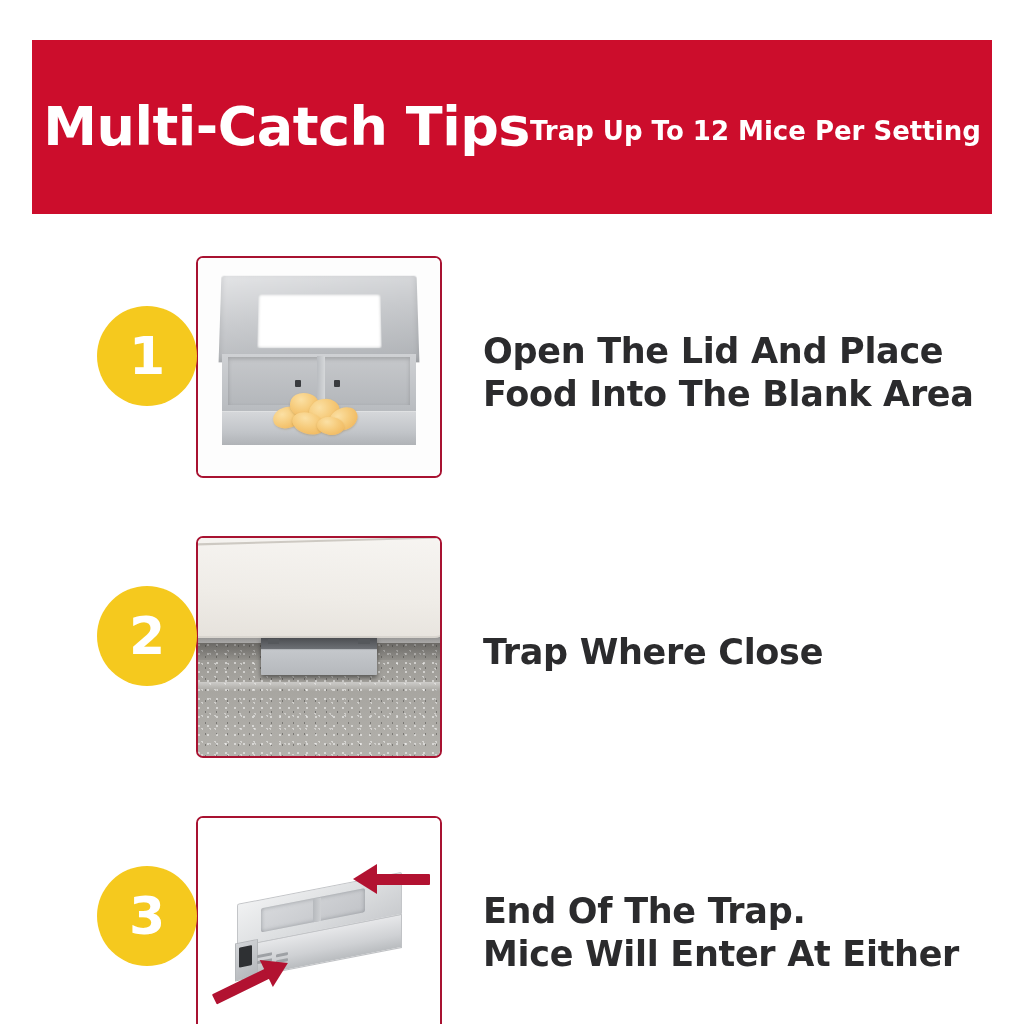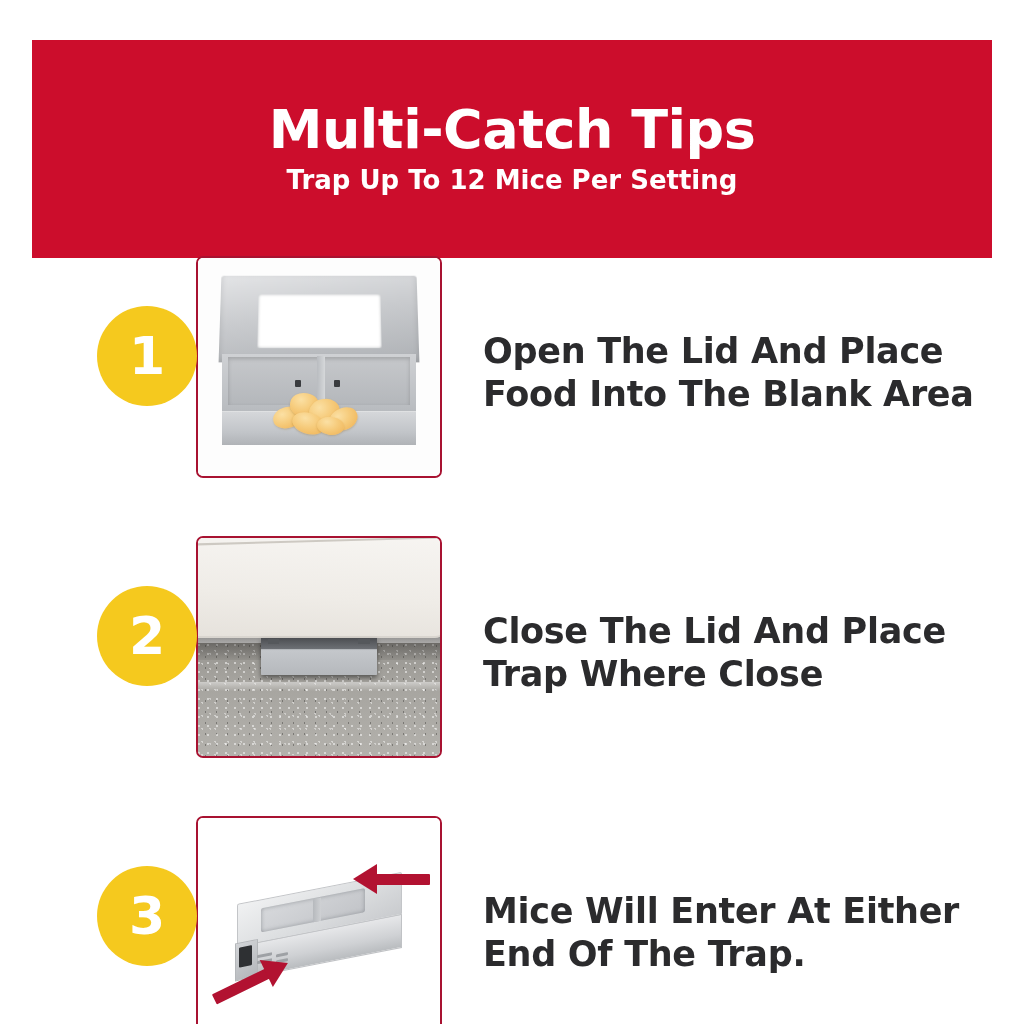--- a/index.html
+++ b/index.html
@@ -7,23 +7,23 @@
     width:1024px; height:1024px;
     background:#ffffff;
     font-family:"Liberation Sans", sans-serif;
     overflow:hidden;
   }
   .page { position:relative; width:1024px; height:1024px; background:#fff; }
 
   
   .banner {
     position:absolute; left:32px; top:40px;
-    width:960px; height:218px;
+    width:960px; height:174px;
     background:var(--brand-red,#CC0D2C);
-    display:flex; flex-direction:column;
+    display:flex; flex-direction:row;
     align-items:center; justify-content:center;
   }
   .banner-title {
     color:#ffffff;
     font-size:54px;
     font-weight:bold;
     letter-spacing:-0.5px;
     line-height:1.0;
     text-align:center;
     font-family:"DejaVu Sans", sans-serif;
@@ -288,21 +288,20 @@
             <div class="p2-seam"></div>
           </div>
           <div class="p2-trap">
             <div class="p2-trap-top"></div>
             <div class="p2-trap-tab l"></div>
             <div class="p2-trap-tab r"></div>
           </div>
         </div>
       </div>
       <div class="caption">
-        <div class="caption-line">Close The Lid And Place</div>
         <div class="caption-line">Trap Where Close</div>
       </div>
     </div>
 
     <div class="step s3">
       <div class="badge">
         <span class="badge-num">3</span>
       </div>
       <div class="frame">
         <div class="photo">
@@ -324,19 +323,19 @@
             <div class="arrow-shaft"></div>
             <div class="arrow-head"></div>
           </div>
           <div class="arrow arrow-bot">
             <div class="arrow-shaft"></div>
             <div class="arrow-head"></div>
           </div>
         </div>
       </div>
       <div class="caption">
+        <div class="caption-line">End Of The Trap.</div>
         <div class="caption-line">Mice Will Enter At Either</div>
-        <div class="caption-line">End Of The Trap.</div>
       </div>
     </div>
 
   </div>
 </div>
 
 </body></html>

